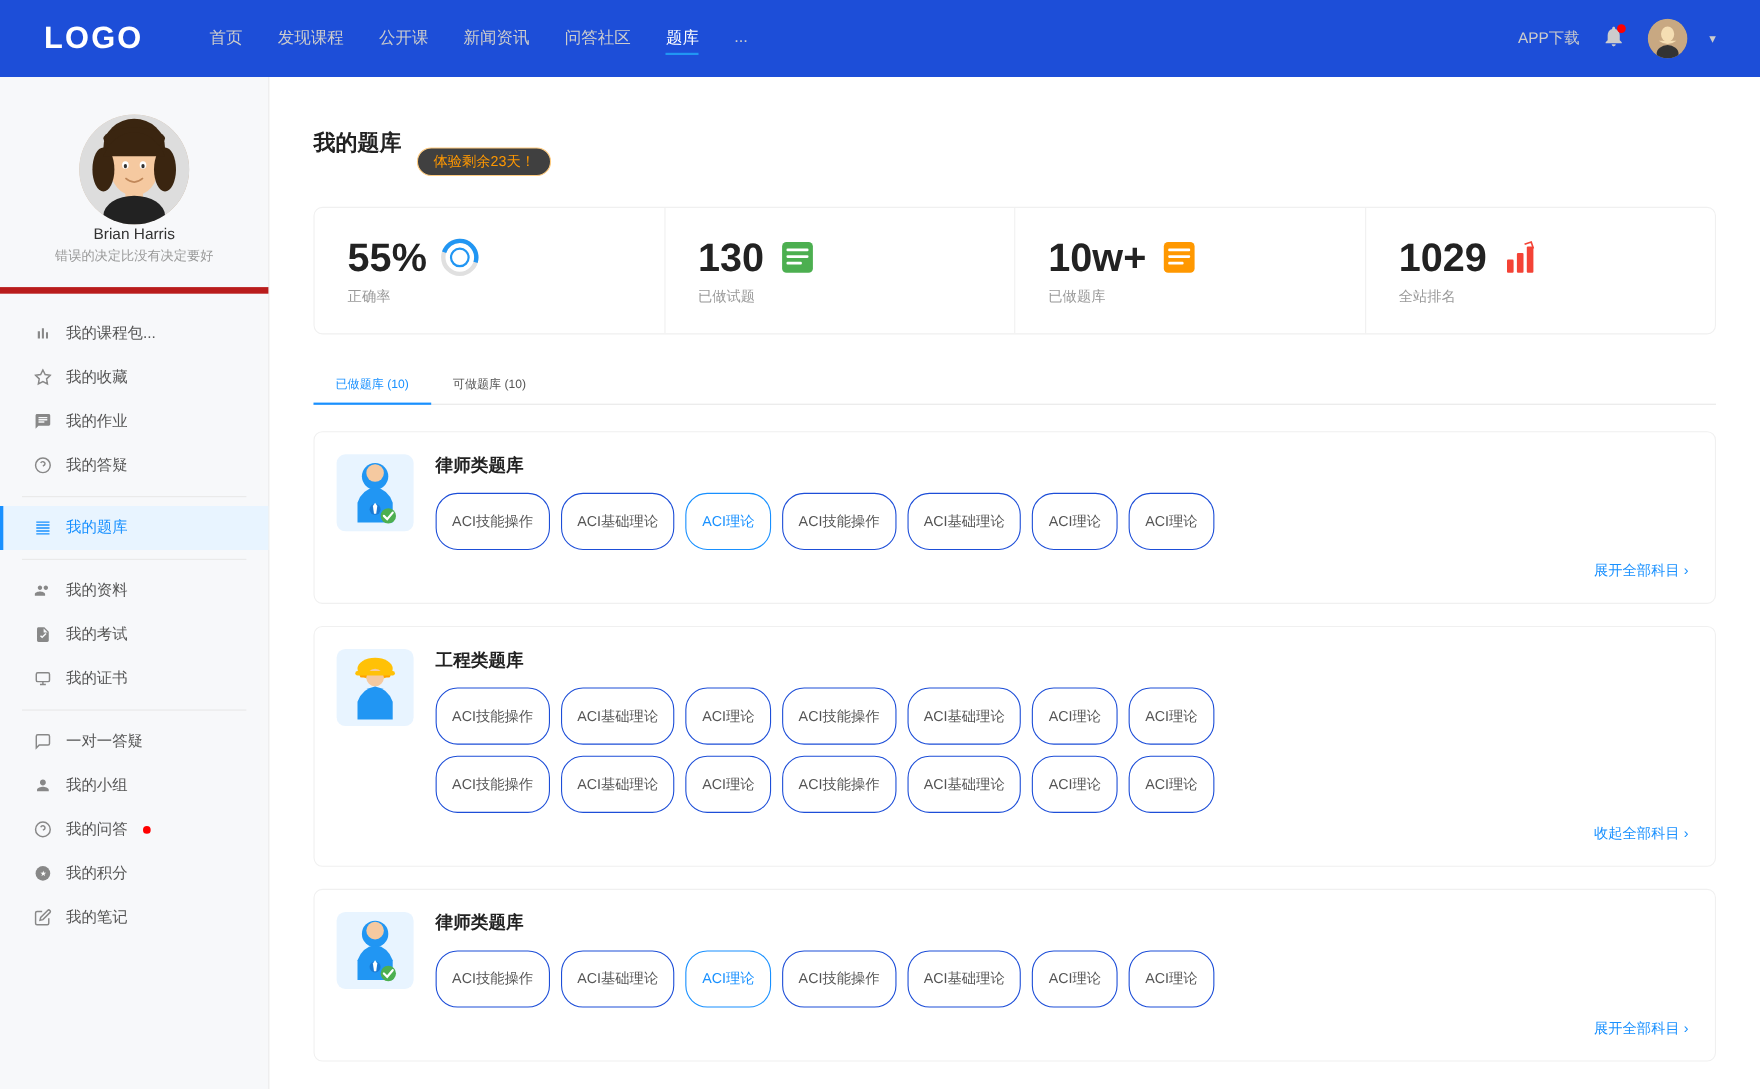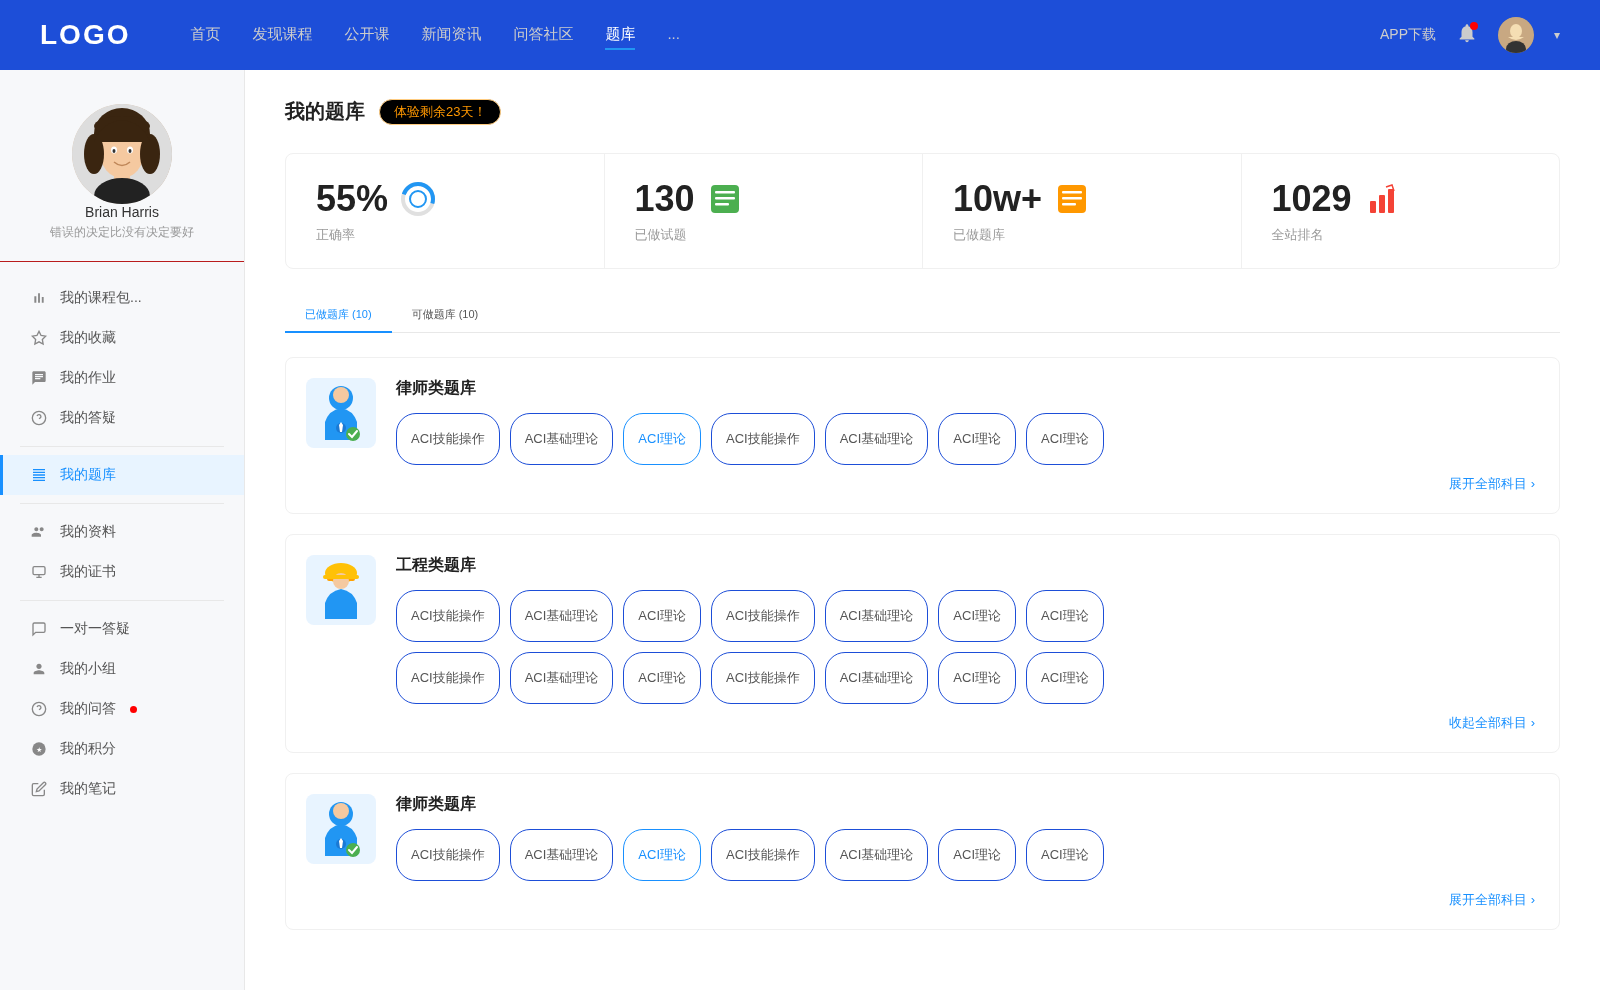--- a/index.html
+++ b/index.html
@@ -17,40 +17,40 @@
     .nav-bell svg { width: 22px; height: 22px; fill: #ccc; }
     .nav-bell-dot { width: 8px; height: 8px; background: red; border-radius: 50%; position: absolute; top: 0; right: 0; }
     .nav-avatar { width: 36px; height: 36px; border-radius: 50%; background: #888; overflow: hidden; cursor: pointer; }
     .nav-chevron { color: #ccc; font-size: 12px; cursor: pointer; }
 
     
     .main-layout { display: flex; min-height: 920px; }
 
     
     .sidebar { width: 245px; background: #f7f8fa; border-right: 1px solid #e8e8e8; padding: 24px 0; flex-shrink: 0; }
-    .sidebar-profile { display: flex; flex-direction: column; align-items: center; padding: 10px 20px 20px; border-bottom: 1px solid #b91c1c; margin-bottom: 8px; }
+    .sidebar-profile { display: flex; flex-direction: column; align-items: center; padding: 10px 20px 20px; border-bottom: 6px solid #b91c1c; margin-bottom: 8px; }
     .profile-avatar-circle { width: 100px; height: 100px; border-radius: 50%; background: linear-gradient(135deg, #e0d0c0, #c8b8a8); display: flex; align-items: center; justify-content: center; overflow: hidden; }
     
     .profile-name { font-size: 14px; color: #333; font-weight: 500; margin-bottom: 4px; }
     .profile-motto { font-size: 12px; color: #999; text-align: center; }
 
     .sidebar-menu { padding: 8px 0; }
     .sidebar-item { display: flex; align-items: center; gap: 12px; padding: 11px 30px; cursor: pointer; font-size: 14px; color: #555; position: relative; }
     .sidebar-item.active { color: #1890ff; background: #e8f4ff; }
     .sidebar-item.active::before { content: ''; position: absolute; left: 0; top: 0; bottom: 0; width: 3px; background: #1890ff; }
     .sidebar-item-icon { width: 18px; height: 18px; display: flex; align-items: center; justify-content: center; flex-shrink: 0; }
     .sidebar-item-icon svg { width: 16px; height: 16px; }
     .sidebar-divider { height: 1px; background: #e8e8e8; margin: 8px 20px; }
     .badge-red { width: 7px; height: 7px; background: red; border-radius: 50%; display: inline-block; margin-left: 2px; vertical-align: middle; }
 
     
     .content { flex: 1; padding: 28px 40px; background: white; }
     .page-header { display: flex; align-items: center; gap: 14px; margin-bottom: 28px; }
     .page-title { font-size: 20px; font-weight: 600; color: #222; }
-    .trial-badge { background: #000000; color: #ff9800; border: 1px solid #ffcc80; border-radius: 20px; padding: 3px 14px; font-size: 13px; }
+    .trial-badge { background: #404040; color: #ff9800; border: 1px solid #ffcc80; border-radius: 20px; padding: 3px 14px; font-size: 13px; margin-top: 36px; }
 
     
     .stats-row { display: flex; gap: 0; margin-bottom: 28px; border: 1px solid #f0f0f0; border-radius: 8px; overflow: hidden; }
     .stat-item { flex: 1; padding: 24px 30px; border-right: 1px solid #f0f0f0; }
     .stat-item:last-child { border-right: none; }
     .stat-value-row { display: flex; align-items: center; gap: 12px; margin-bottom: 6px; }
     .stat-value { font-size: 36px; font-weight: 600; color: #222; }
     .stat-icon { width: 36px; height: 36px; display: flex; align-items: center; justify-content: center; }
     .stat-label { font-size: 13px; color: #999; }
 
@@ -192,20 +192,28 @@
 
       <div class="sidebar-item">
         <span class="sidebar-item-icon">
           <svg viewBox="0 0 24 24" fill="#888">
               <path d="M16 11c1.66 0 2.99-1.34 2.99-3S17.66 5 16 5c-1.66 0-3 1.34-3 3s1.34 3 3 3zm-8 0c1.66 0 2.99-1.34 2.99-3S9.66 5 8 5C6.34 5 5 6.34 5 8s1.34 3 3 3zm0 2c-2.33 0-7 1.17-7 3.5V19h14v-2.5c0-2.33-4.67-3.5-7-3.5z"></path>
             </svg>
         </span>
         <span>我的资料</span>
       </div>
 
+      <div class="sidebar-item">
+        <span class="sidebar-item-icon">
+          <svg viewBox="0 0 24 24" fill="#888">
+              <path d="M14 2H6c-1.1 0-2 .9-2 2v16c0 1.1.9 2 2 2h12c1.1 0 2-.9 2-2V8l-6-6zM13 9V3.5L18.5 9H13zm-2 8l-3-3 1.41-1.41L11 14.17l4.59-4.58L17 11l-6 6z"></path>
+            </svg>
+        </span>
+        <span>我的考试</span>
+      </div>
 
       <div class="sidebar-item">
         <span class="sidebar-item-icon">
           <svg viewBox="0 0 24 24" fill="none" stroke="#888" stroke-width="2">
               <rect x="3" y="4" width="18" height="12" rx="2"></rect>
               <path d="M8 20h8M12 16v4"></path>
             </svg>
         </span>
         <span>我的证书</span>
       </div>

